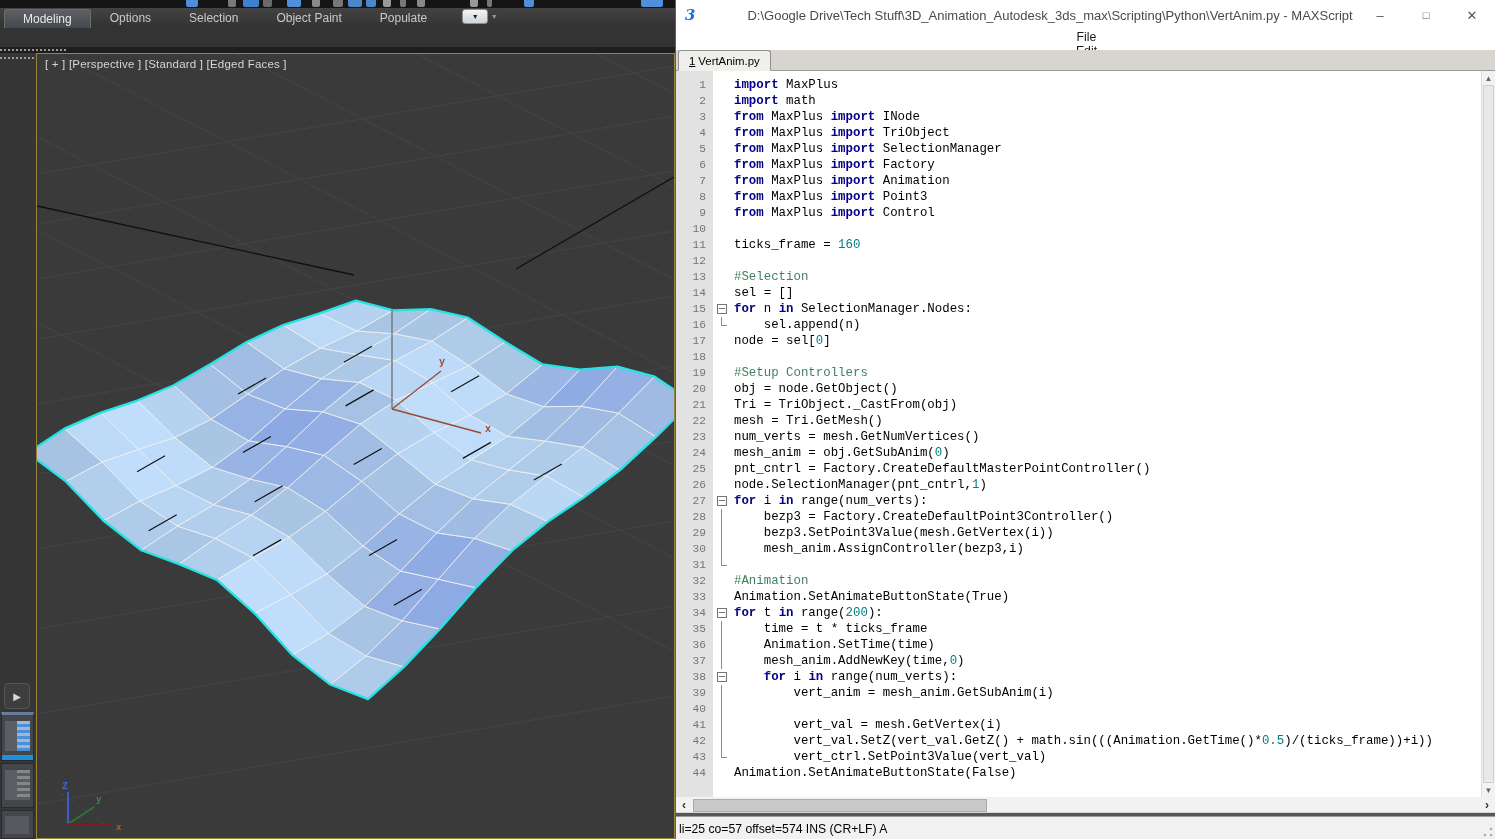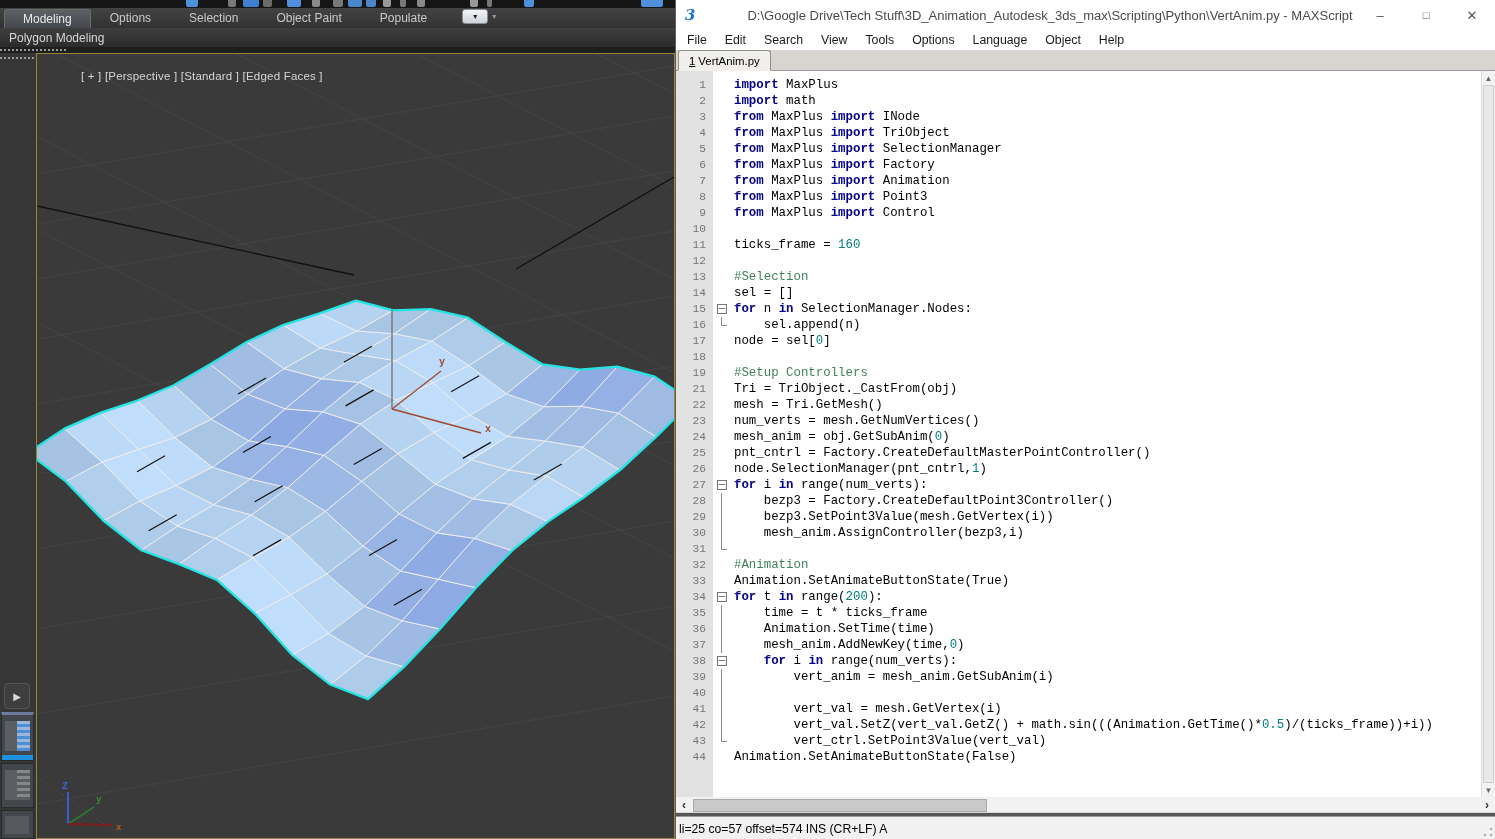--- a/index.html
+++ b/index.html
@@ -27,29 +27,29 @@
   .lt{position:absolute;left:1px;width:33px;box-sizing:border-box;background:#43464b;border:1px solid #2a2a2a;}
   .lt .inr{position:absolute;left:3px;top:6px;width:12px;height:30px;background:#5b5e62;}
   .lt .ins{position:absolute;right:3px;top:6px;width:13px;height:30px;
            background:repeating-linear-gradient(#85888b 0 3px,#5a5d60 3px 6px);}
   .lt.active{border-top:3px solid #6c7a9c;}
   .lt.active .ins{background:repeating-linear-gradient(#9fb6d8 0 3px,#4a90d8 3px 6px);}
   .lt.active .blue{position:absolute;left:0;right:0;bottom:0;height:5px;background:#1f8fe0;}
   
   #viewport{position:absolute;left:36px;top:53px;width:639px;height:786px;box-sizing:border-box;
             background:#3a3a3a;border:1px solid #97853c;overflow:hidden;}
-  #vplabel{position:absolute;left:8px;top:16px;color:#d6d6d6;font-size:11.5px;letter-spacing:.2px;z-index:5;margin-left:36px;}
+  #vplabel{position:absolute;left:8px;top:4px;color:#d6d6d6;font-size:11.5px;letter-spacing:.2px;z-index:5;}
   #scene{position:absolute;left:0;top:0;}
   
   #editor{position:absolute;left:675px;top:0;width:820px;height:839px;background:#fff;border-left:1px solid #5f5f5f;box-sizing:border-box;}
   #titlebar{position:absolute;left:0;top:0;right:0;height:30px;background:#fff;display:flex;align-items:center;padding-left:9px;}
   #appicon{color:#1a6fd4;font-weight:bold;font-style:italic;font-size:15px;margin-right:8px;font-family:"DejaVu Serif",serif;}
   #wintitle{font-size:13px;color:#4a4a4a;flex:1;white-space:nowrap;overflow:hidden;margin-left:44px;}
   .winbtn{width:46px;height:28px;display:flex;align-items:center;justify-content:center;color:#555;font-size:13px;}
-  #menubar{position:absolute;left:0;top:30px;right:0;height:20px;background:#fff;display:flex;align-items:center;padding-left:2px;}
+  #menubar{position:absolute;left:0;top:30px;right:0;height:20px;background:#fff;display:flex;align-items:center;padding-left:2px;flex-direction:column;}
   .mitem{font-size:12.3px;color:#1a1a1a;padding:0 9px;}
   #tabbar{position:absolute;left:0;top:50px;right:0;height:21px;background:#d8d5d0;border-bottom:1px solid #9a9a9a;box-sizing:border-box;}
   #tab{position:absolute;left:2px;bottom:-1px;height:21px;padding:0 10px;background:#f1efec;border:1px solid #8f8f8f;border-bottom:1px solid #f1efec;
        border-radius:3px 3px 0 0;display:flex;align-items:center;font-size:11.4px;color:#000;box-sizing:border-box;}
   #tab u{margin-right:3px;}
   #codearea{position:absolute;left:0;top:71px;width:820px;height:726px;background:#fff;overflow:hidden;}
   #codearea::before{content:"";position:absolute;left:0;top:0;width:37px;height:100%;background:#e2e2e2;}
   #code-lines{position:absolute;left:0;top:6px;right:14px;}
   .cl{display:flex;height:16px;line-height:16px;font-family:"Liberation Mono","DejaVu Sans Mono",monospace;font-size:12.4px;}
   .ln{width:37px;text-align:right;padding-right:7px;box-sizing:border-box;color:#757575;font-size:11.2px;position:relative;z-index:1;}
@@ -108,23 +108,20 @@
         <div class="rtab">Selection</div>
         <div class="rtab">Object Paint</div>
         <div class="rtab">Populate</div>
 
       <div id="minibtn">
           <span>▼</span>
         </div>
       <div id="minicaret">▾</div>
     </div>
 
-    <div id="panelrow">
-      <span>Polygon Modeling</span>
-    </div>
     <div id="substrip"></div>
 
     <div id="sidebar">
       <div id="sidegrip"></div>
       <div id="expandbtn">
           <span>▶</span>
         </div>
       <div class="lt active" style="top:659px;height:49px;">
         <span class="inr"></span>
         <span class="ins"></span>
@@ -400,20 +397,25 @@
             <span class="ln">18</span>
             <span class="fold"></span>
             <span class="ct"></span>
           </div>
           <div class="cl">
             <span class="ln">19</span>
             <span class="fold"></span>
             <span class="ct"><span class="sc">#Setup Controllers</span></span>
           </div>
           <div class="cl">
+            <span class="ln">20</span>
+            <span class="fold"></span>
+            <span class="ct"><span class="sd">obj = node.GetObject()</span></span>
+          </div>
+          <div class="cl">
             <span class="ln">21</span>
             <span class="fold"></span>
             <span class="ct"><span class="sd">Tri = TriObject._CastFrom(obj)</span></span>
           </div>
           <div class="cl">
             <span class="ln">22</span>
             <span class="fold"></span>
             <span class="ct"><span class="sd">mesh = Tri.GetMesh()</span></span>
           </div>
           <div class="cl">

